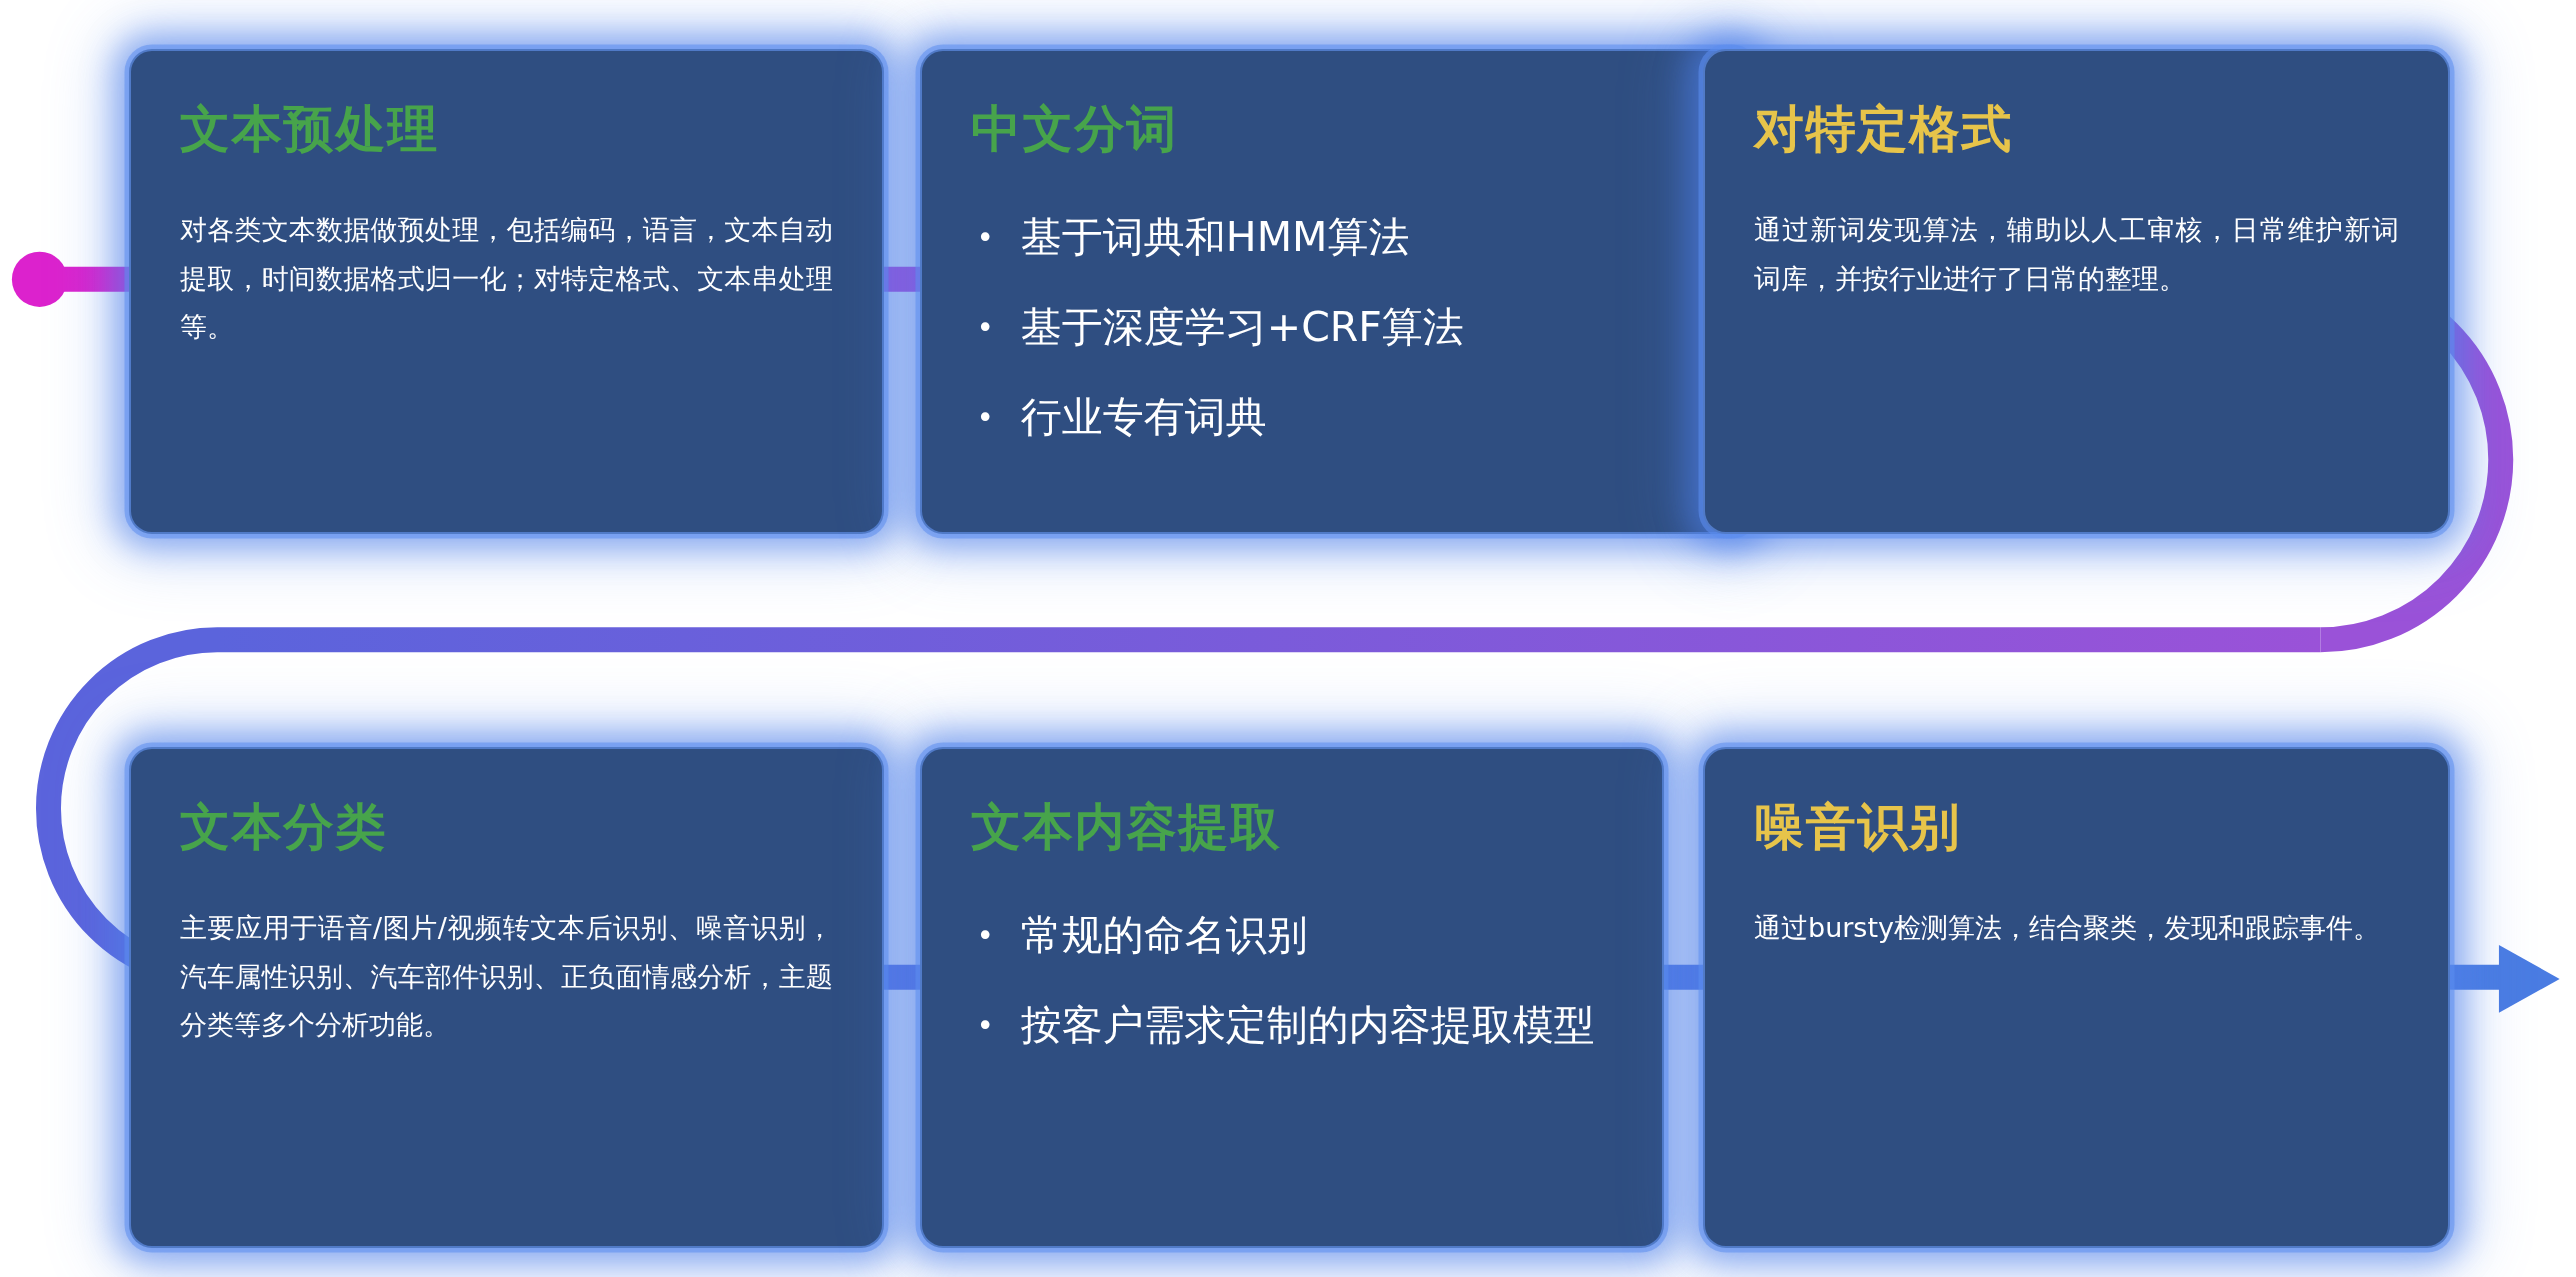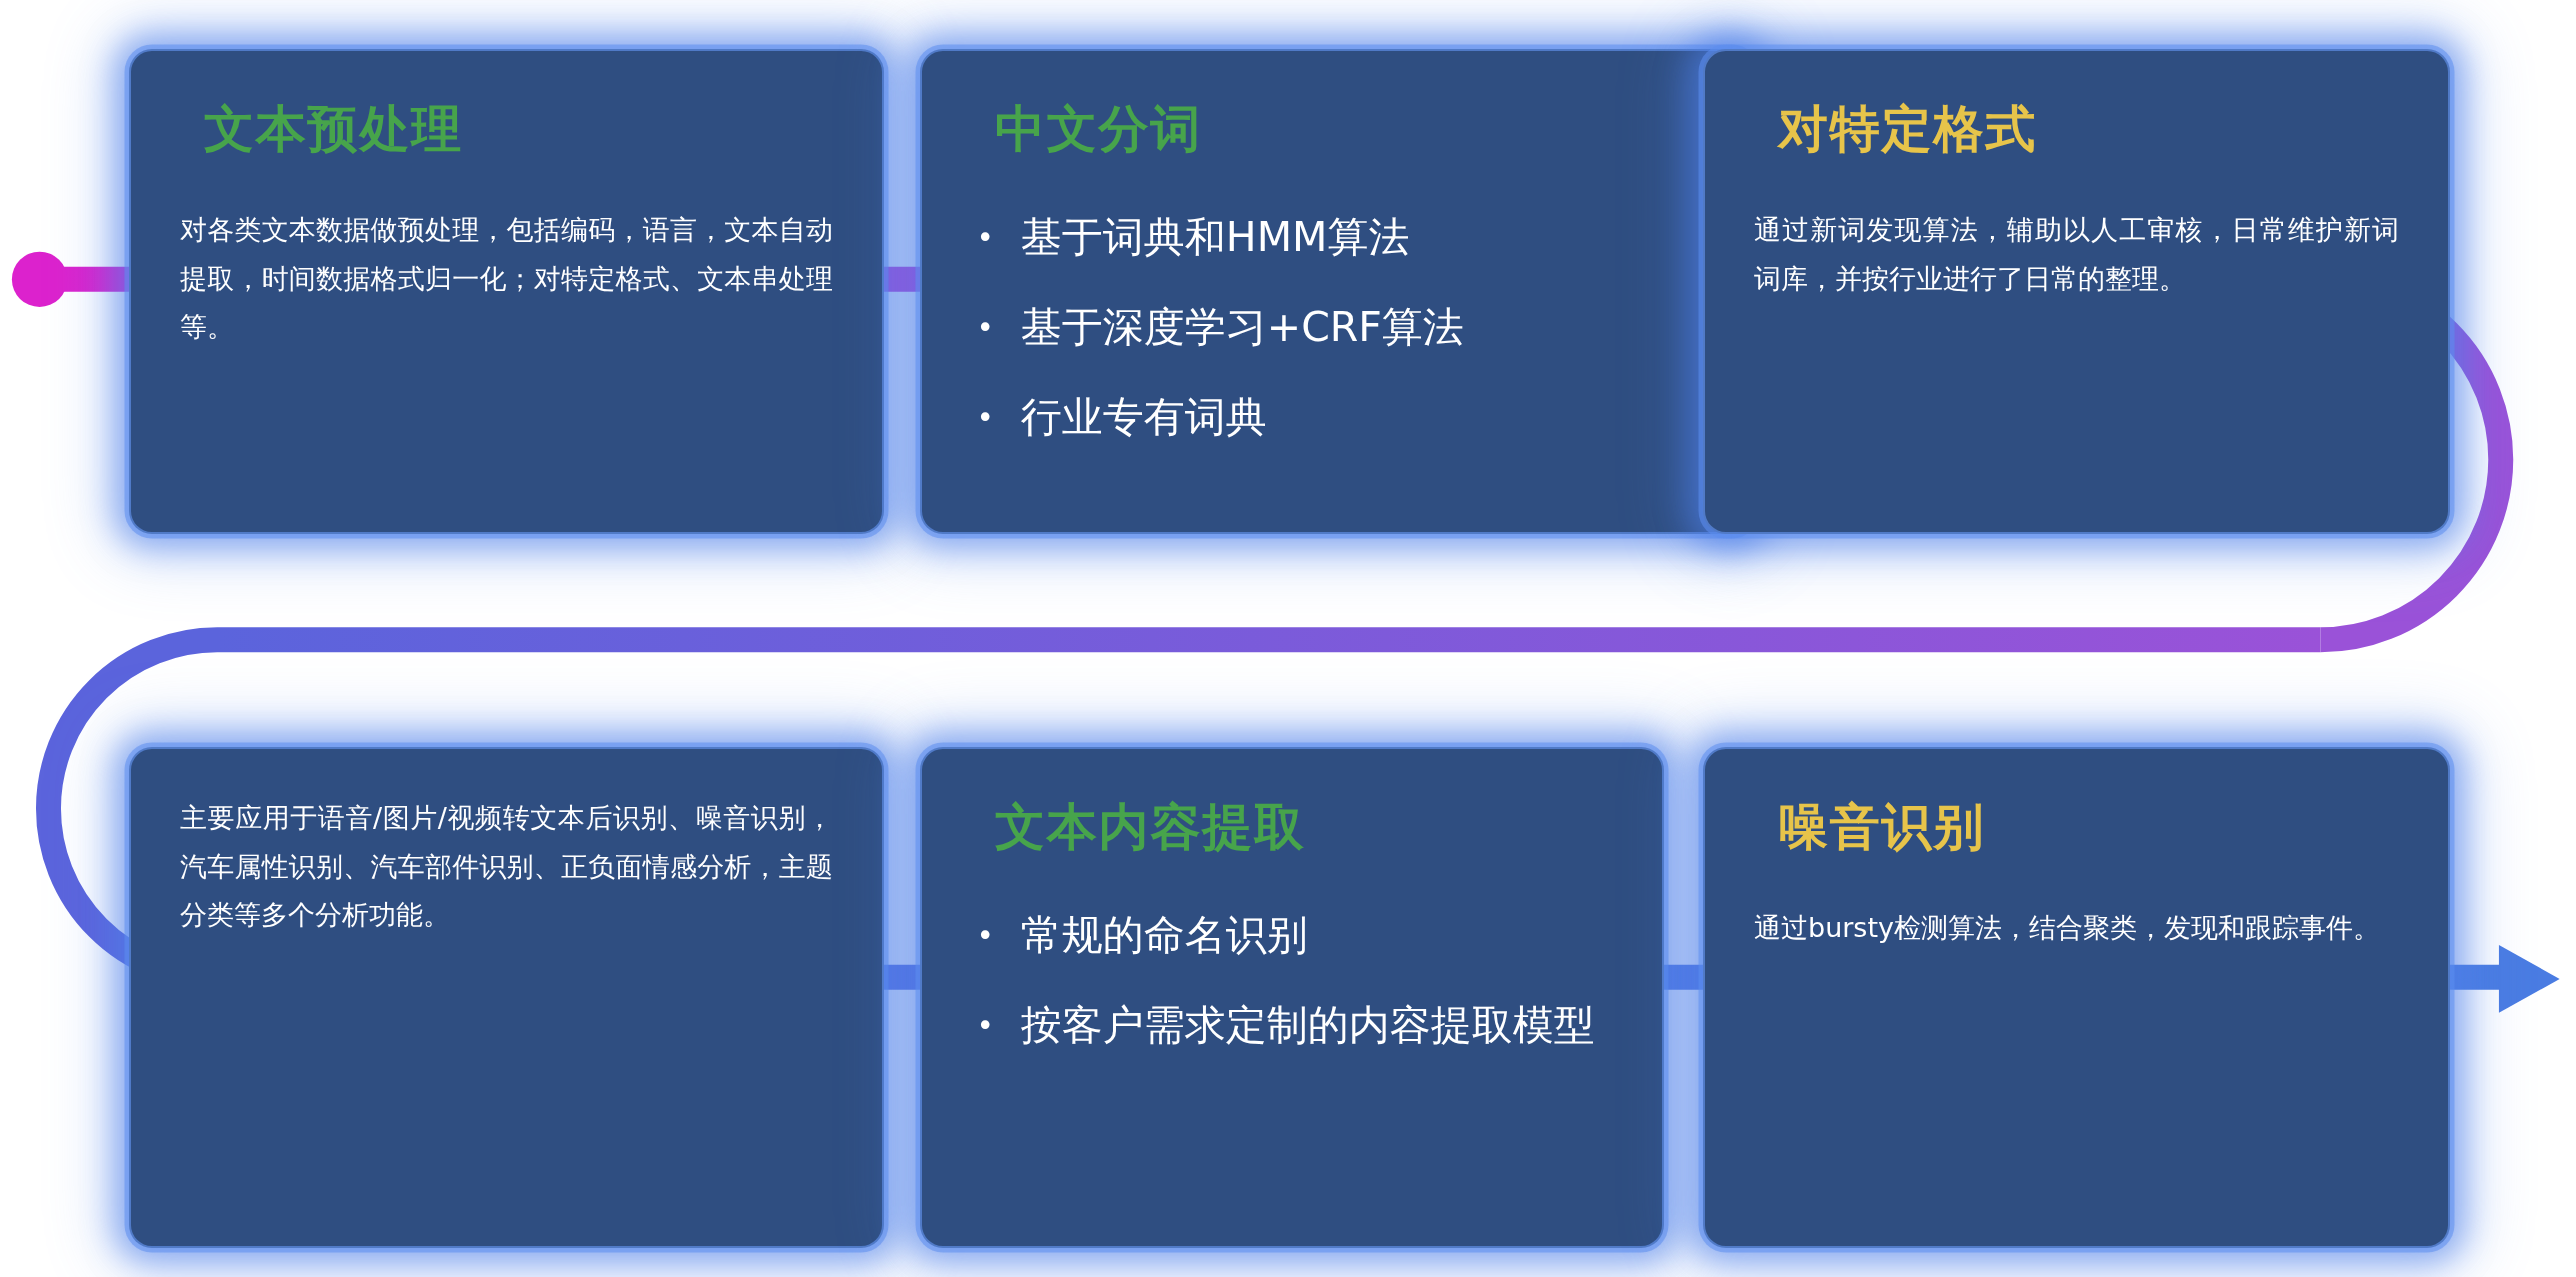--- a/index.html
+++ b/index.html
@@ -42,21 +42,20 @@
   .c4 { left:129px;  top:747px; width:755px; height:501px; }
   .c5 { left:920px; top:747px; width:744px; height:501px; }
   .c6 { left:1703px; top:747px; width:747px; height:501px; }
 
   .card-title {
     display:block;
     font-size:50px;
     font-weight:700;
     letter-spacing:1.8px;
     margin-bottom:43px;
-    margin-left:24px;
   }
   .card-title.green  { color:var(--title-green); }
   .card-title.yellow { color:var(--title-yellow); }
 
   .body-text {
     color:var(--body-text);
     font-size:27px;
     line-height:1.8;
     text-align:justify;
   }
@@ -127,20 +126,21 @@
       </li>
     </ul>
   </section>
 
   <section class="card c3">
     <h2 class="card-title yellow">对特定格式</h2>
     <p class="body-text">通过新词发现算法，辅助以人工审核，日常维护新词词库，并按行业进行了日常的整理。</p>
   </section>
 
   <section class="card c4">
+    <h2 class="card-title green">文本分类</h2>
     <p class="body-text">主要应用于语音/图片/视频转文本后识别、噪音识别，汽车属性识别、汽车部件识别、正负面情感分析，主题分类等多个分析功能。</p>
   </section>
 
   <section class="card c5">
     <h2 class="card-title green">文本内容提取</h2>
     <ul class="bullets">
       <li>
         <span class="bullet-dot">•</span>
         <span>常规的命名识别</span>
       </li>

